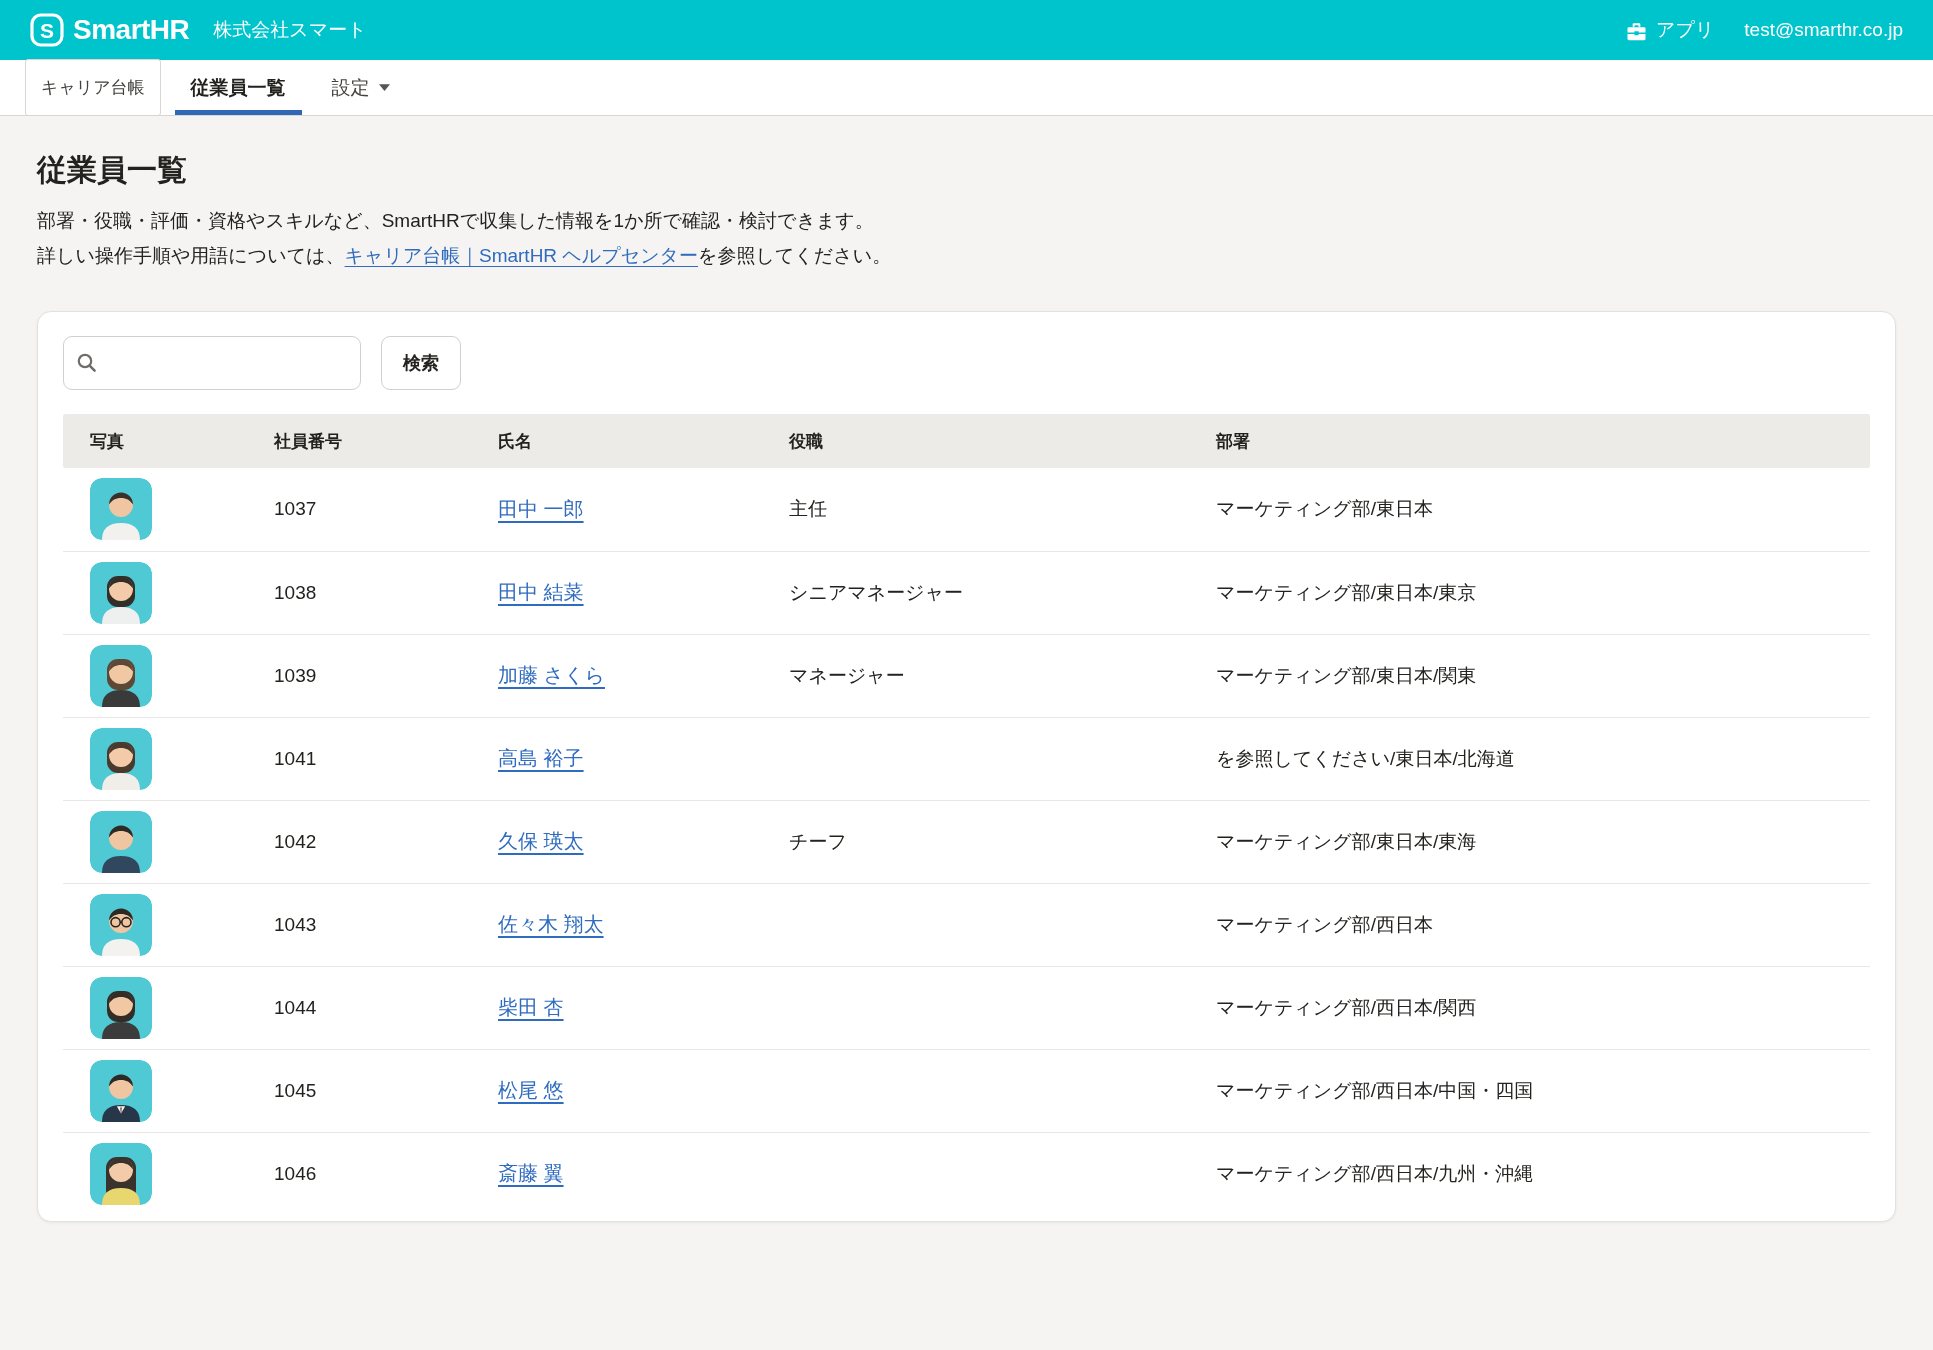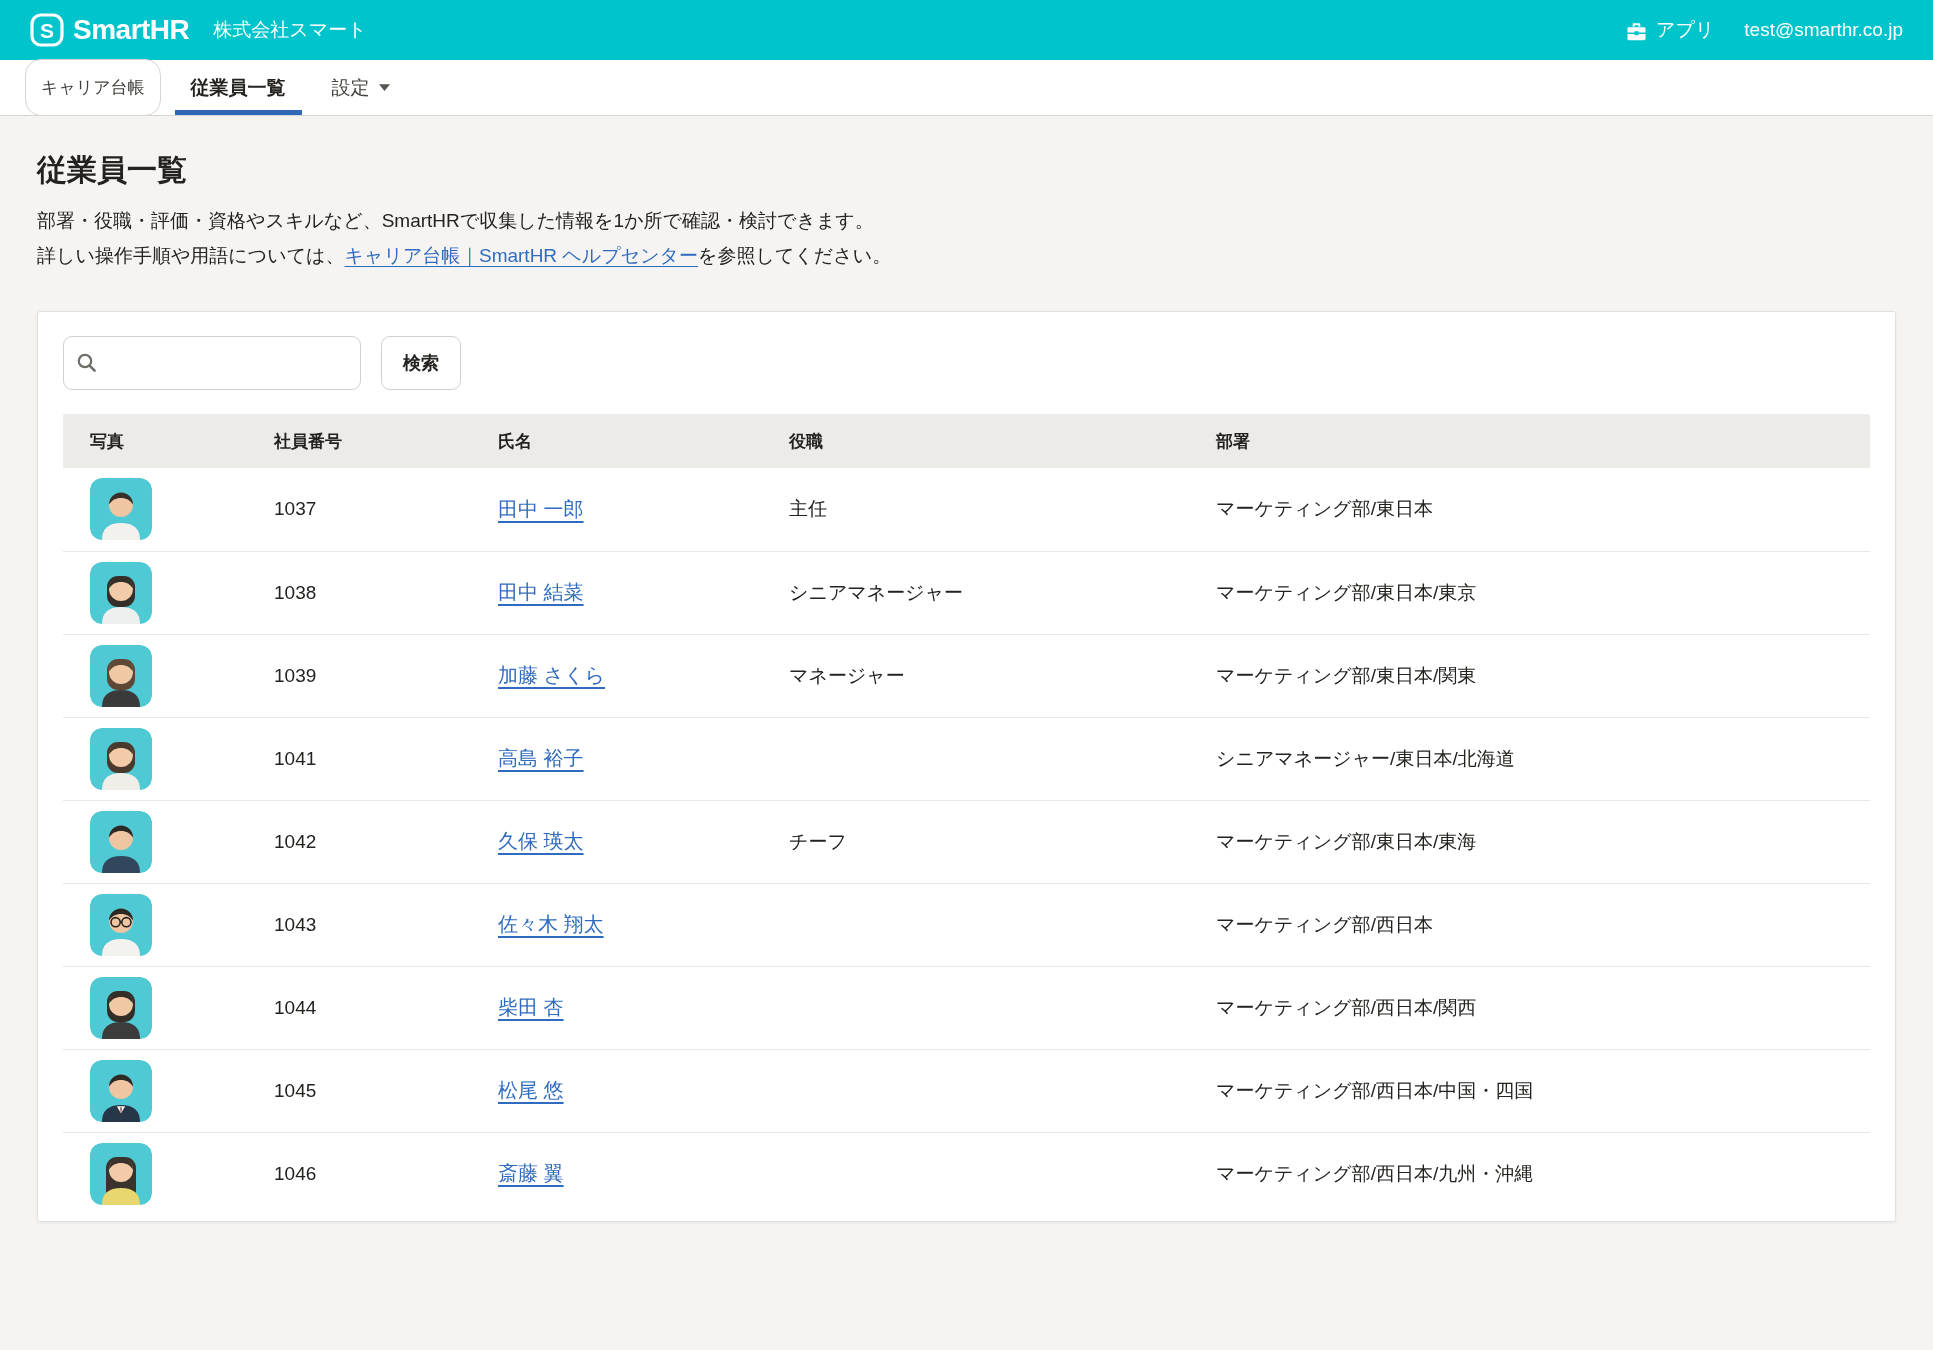--- a/index.html
+++ b/index.html
@@ -26,21 +26,21 @@
   .apps-label { font-size: 19px; }
   .user-email { font-size: 19px; margin-left: 30px; cursor: pointer; }
 
   
   .tab-bar {
     height: 56px; background: #fff; border-bottom: 1px solid #d8d6d2;
     display: flex; align-items: stretch; padding-left: 25px;
   }
   .app-switcher {
     align-self: center;
-    border: 1px solid #d8d6d2; border-radius: 16px; background: #fff;
+    border: 1px solid #d8d6d2; border-radius: 3px; background: #fff;
     padding: 16px 15px; font-size: 17px; color: #41403c; cursor: pointer;
     font-family: inherit;
   }
   .tab { display: flex; align-items: center; position: relative; padding: 0 16px; cursor: pointer; }
   .tab-employees { margin-left: 14px; font-size: 19px; font-weight: bold; color: #23221f; }
   .tab-employees::after {
     content: ""; position: absolute; left: 0; right: 0; bottom: 0;
     height: 5px; background: #3068b8;
   }
   .tab-settings { margin-left: 14px; font-size: 19px; color: #44423e; }
@@ -48,21 +48,21 @@
 
   
   .main { padding: 0 37px; }
   .page-title { font-size: 30px; font-weight: bold; color: #23221f; margin-top: 34px; line-height: 40px; }
   .page-desc { font-size: 19px; line-height: 35px; margin-top: 13px; color: #23221f; }
   .link { color: #2f6bbe; text-decoration: underline; text-underline-offset: 4px; cursor: pointer; }
 
   
   .card {
     margin-top: 38px; background: #fff;
-    border: 1px solid #e3e1de; border-radius: 3px;
+    border: 1px solid #e3e1de; border-radius: 14px;
     box-shadow: 0 1px 3px rgba(0,0,0,0.06);
     padding: 24px 25px 6px 25px;
   }
   .search-row { display: flex; align-items: center; }
   .search-box { position: relative; width: 298px; }
   .search-input {
     width: 298px; height: 54px; border: 1px solid #d2d0cc; border-radius: 9px;
     padding: 0 12px 0 42px; font-size: 18px; font-family: inherit; color: #23221f;
     outline: none; background: #fff;
   }
@@ -246,21 +246,21 @@
     <path d="M19 26.5a12 12 0 0 1 24 0c-3.2-4.6-6.4-6.6-12-6.6s-8.8 2-12 6.6z" fill="#4a3a2e"></path>
 
   </svg>
               </span>
     </td>
     <td class="cell-number">1041</td>
     <td>
       <a class="name-link">高島 裕子</a>
     </td>
     <td></td>
-    <td>シニアマネージャー/東日本/北海道</td>
+    <td>を参照してください/東日本/北海道</td>
   </tr>
 
   <tr>
     <td>
       <span class="avatar">
                 <svg viewBox="0 0 62 62" width="62" height="62" xmlns="http://www.w3.org/2000/svg">
     <rect width="62" height="62" rx="12" fill="#4fc9d3"></rect>
 
     <path d="M12 62q0-17 19-17t19 17z" fill="#31475e"></path>
     <circle cx="31" cy="27" r="12" fill="#f0c5a2"></circle>

